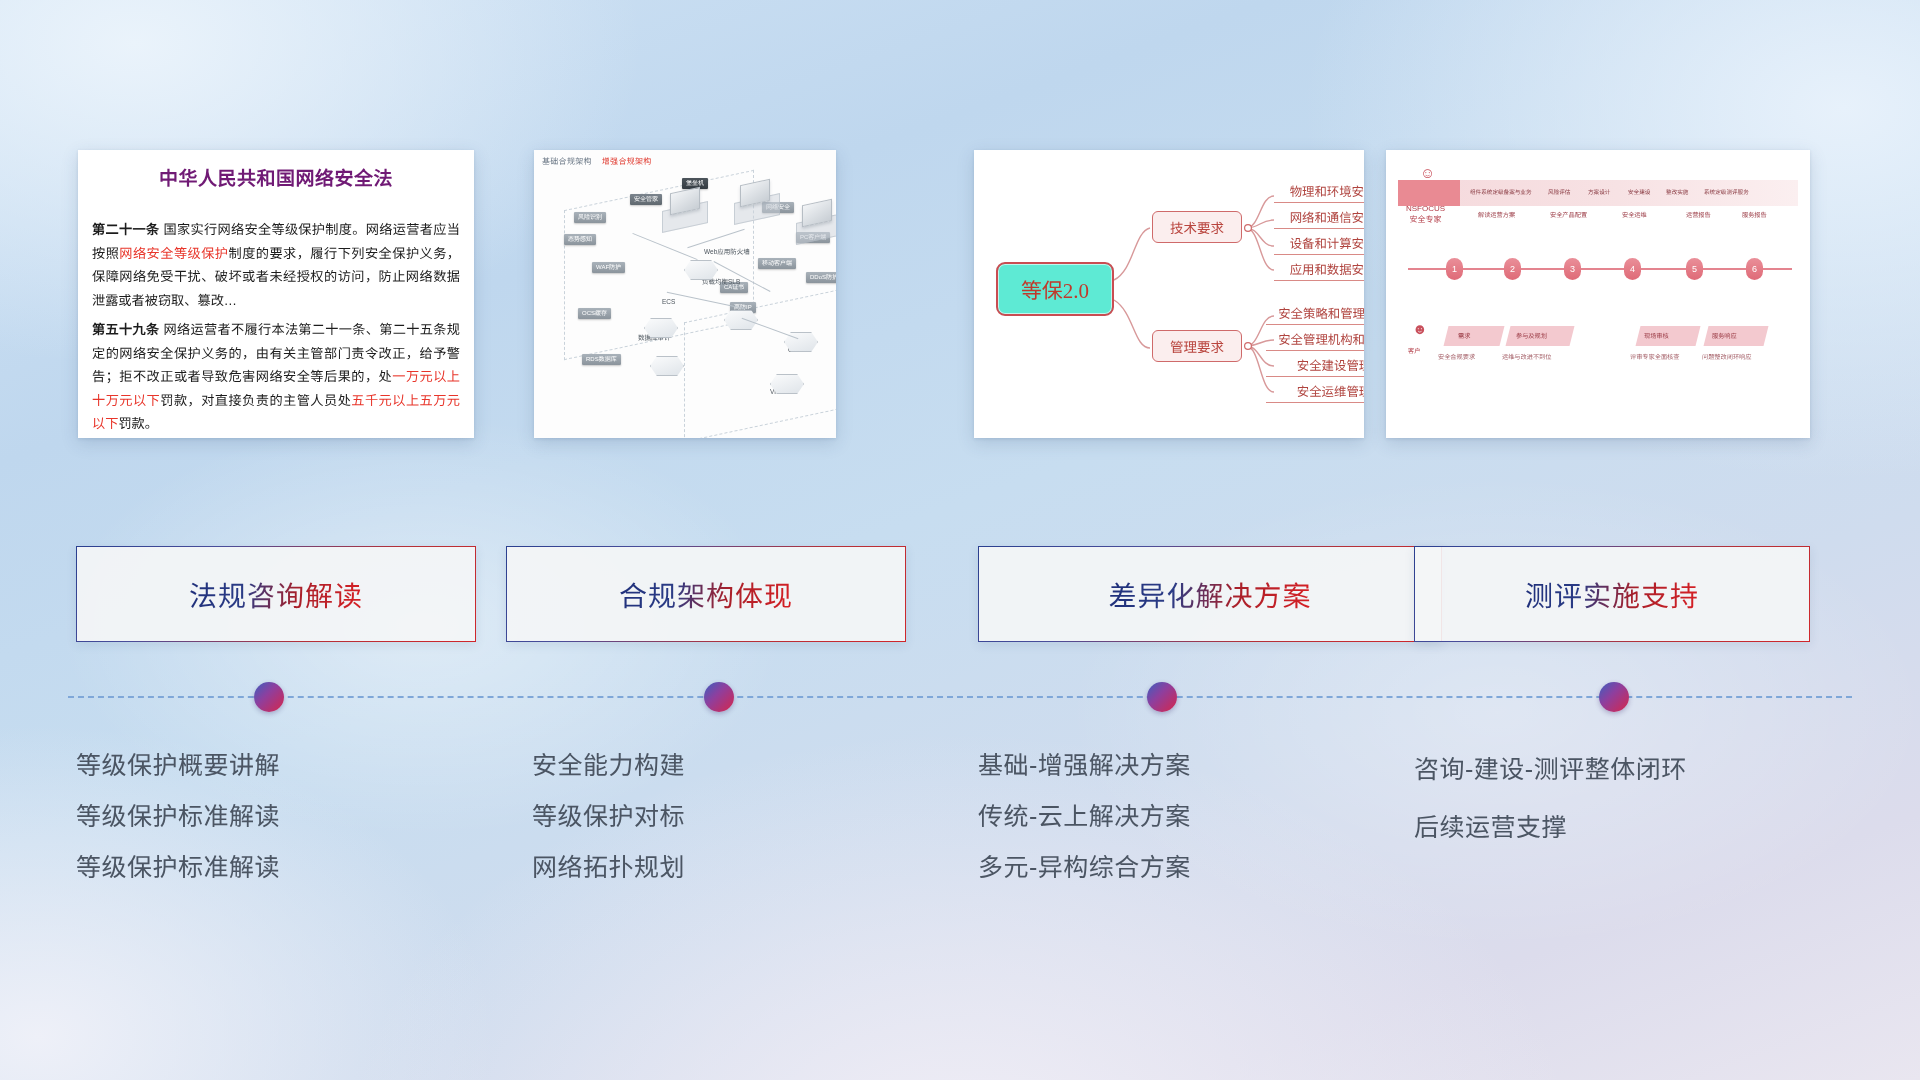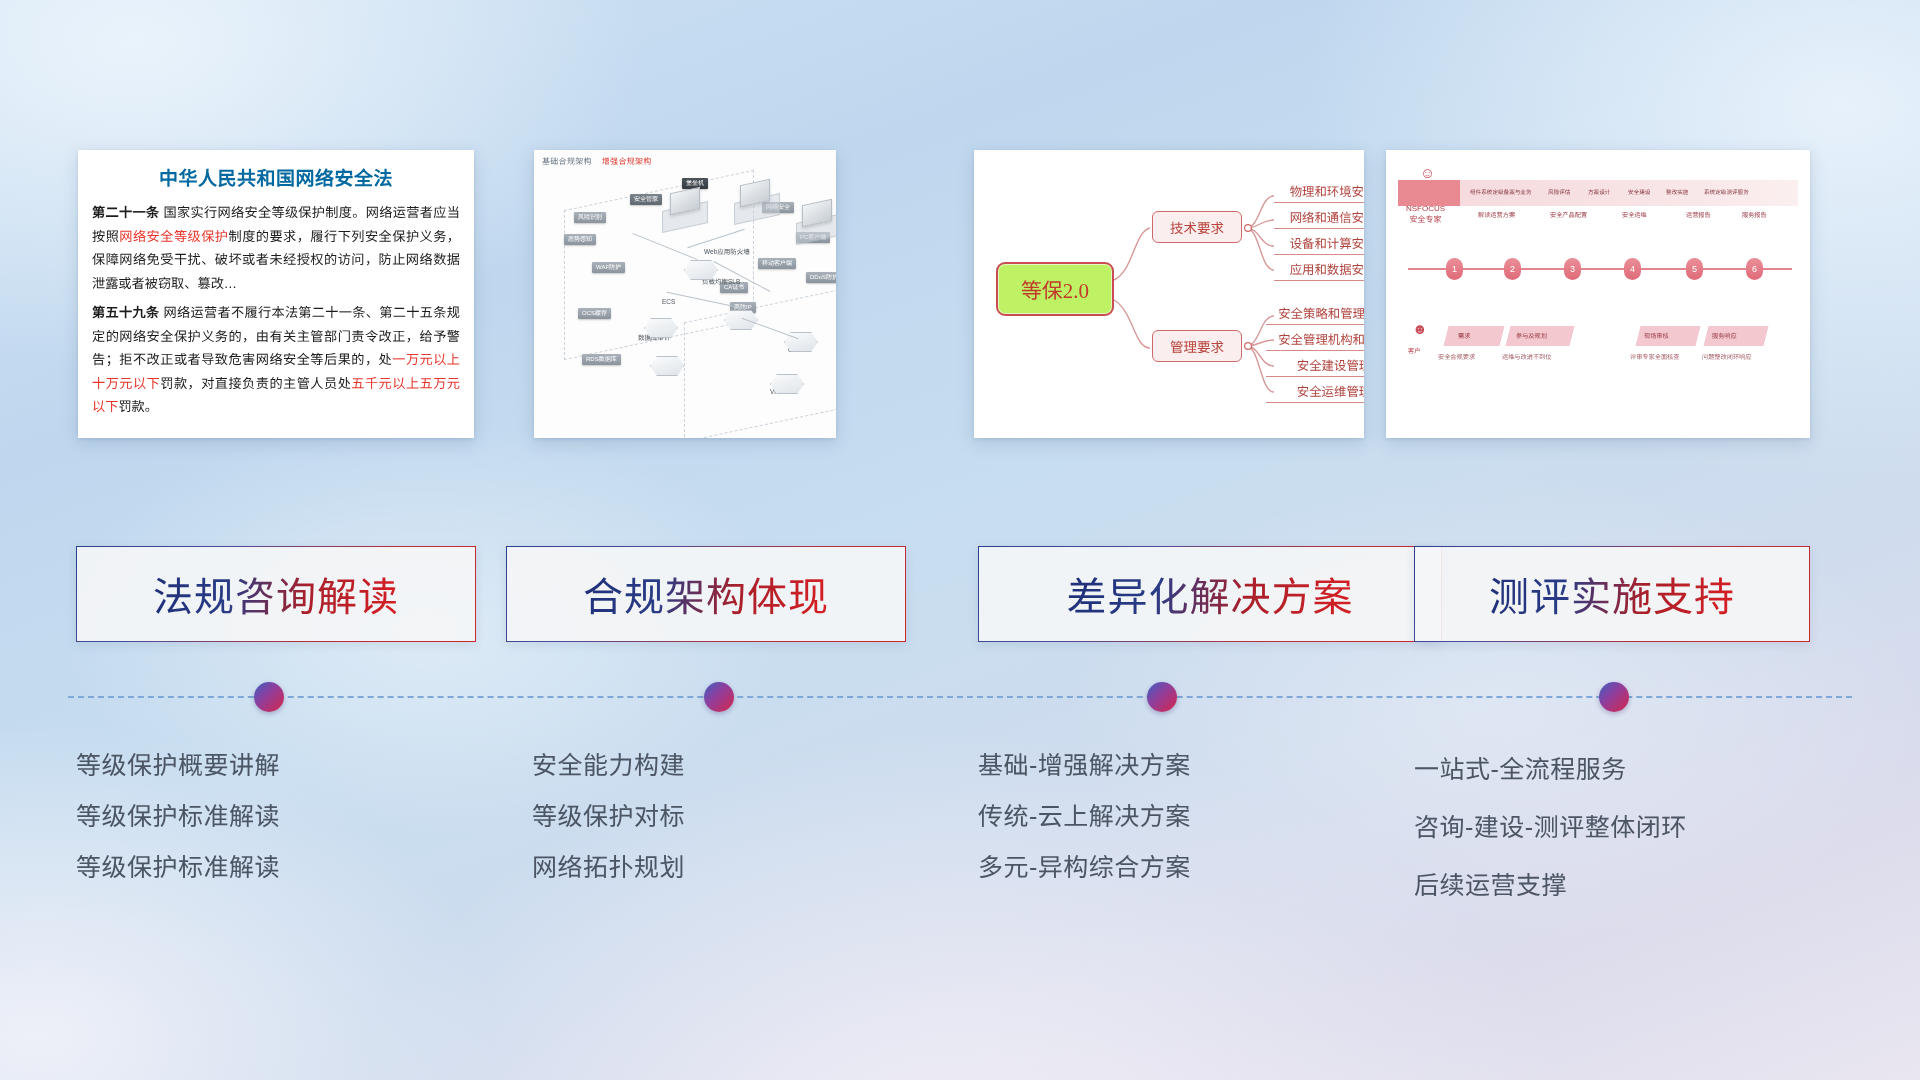--- a/index.html
+++ b/index.html
@@ -40,23 +40,23 @@
   }
   .card.c0 { left: 78px;  width: 396px; }
   .card.c1 { left: 534px; width: 302px; }
   .card.c2 { left: 974px; width: 390px; }
   .card.c3 { left: 1386px; width: 424px; }
 
   
   .law { padding: 13px 14px 0 14px; }
   .law-title {
     text-align: center;
-    font-size: 19px; font-weight: bold; color: #0369a1;
+    font-size: 19px; font-weight: bold; color: #701a75;
     letter-spacing: .5px;
-    margin-bottom: 11px;
+    margin-bottom: 28px;
   }
   .law p {
     font-size: 13.2px; line-height: 1.78; color: #1c1c1c;
     text-align: justify; margin-bottom: 6px;
   }
   .law .art { font-weight: bold; }
   .law .hl { color: #e8352a; }
 
   
   .arch { position: absolute; inset: 0; background: #fdfdfd; }
@@ -101,21 +101,21 @@
     background: linear-gradient(160deg,#fafbfc,#dfe4e9);
     border: 1px solid #bac1c8;
     clip-path: polygon(20% 0,80% 0,100% 50%,80% 100%,20% 100%,0 50%);
   }
 
   
   .mm { position: absolute; inset: 0; background: #fff; }
   .mm-root {
     position: absolute; left: 22px; top: 112px;
     width: 118px; height: 54px;
-    background: #bef264; border: 2.5px solid #c94d52; border-radius: 9px;
+    background: #5eead4; border: 2.5px solid #c94d52; border-radius: 9px;
     display: flex; align-items: center; justify-content: center;
     color: #c0392b; font-size: 21px; font-family: "Liberation Serif", serif;
     box-shadow: inset 0 0 0 1px rgba(255,255,255,.6);
   }
   .mm-mid {
     position: absolute; width: 90px; height: 32px;
     background: #fbeeee; border: 1.6px solid #cf6a6a; border-radius: 6px;
     display: flex; align-items: center; justify-content: center;
     color: #b9453e; font-size: 13.5px; font-family: "Liberation Serif", serif;
   }
@@ -174,21 +174,21 @@
     border: 1.6px solid;
     border-image: linear-gradient(135deg,#2a3f8f 0%, #4a4d9a 30%, #b43038 65%, #d0262b 100%) 1;
     display: flex; align-items: center; justify-content: center;
     box-shadow: 0 3px 10px rgba(40,70,110,.10);
   }
   .plate.p0 { left: 76px;   width: 400px; }
   .plate.p1 { left: 506px;  width: 400px; }
   .plate.p2 { left: 978px;  width: 464px; }
   .plate.p3 { left: 1414px; width: 396px; }
   .plate span {
-    font-size: 40px; font-weight: 500; letter-spacing: 1px;
+    font-size: 28px; font-weight: 500; letter-spacing: 1px;
     background: linear-gradient(100deg,#1f2f7a 0%, #2b3c86 32%, #a8202a 62%, #d81f24 100%);
     -webkit-background-clip: text; background-clip: text;
     -webkit-text-fill-color: transparent; color: transparent;
   }
 
   
   .tl-line {
     position: absolute; left: 68px; right: 68px; top: 696px; height: 0;
     border-top: 2.2px dashed #7fa7d8;
   }
@@ -405,18 +405,17 @@
     <div>安全能力构建</div>
     <div>等级保护对标</div>
     <div>网络拓扑规划</div>
   </div>
   <div class="blist b2">
     <div>基础-增强解决方案</div>
     <div>传统-云上解决方案</div>
     <div>多元-异构综合方案</div>
   </div>
   <div class="blist b3">
-    <div>一站式-全流程服务</div>
     <div>咨询-建设-测评整体闭环</div>
     <div>后续运营支撑</div>
   </div>
 
 </div>
 
 </body></html>

